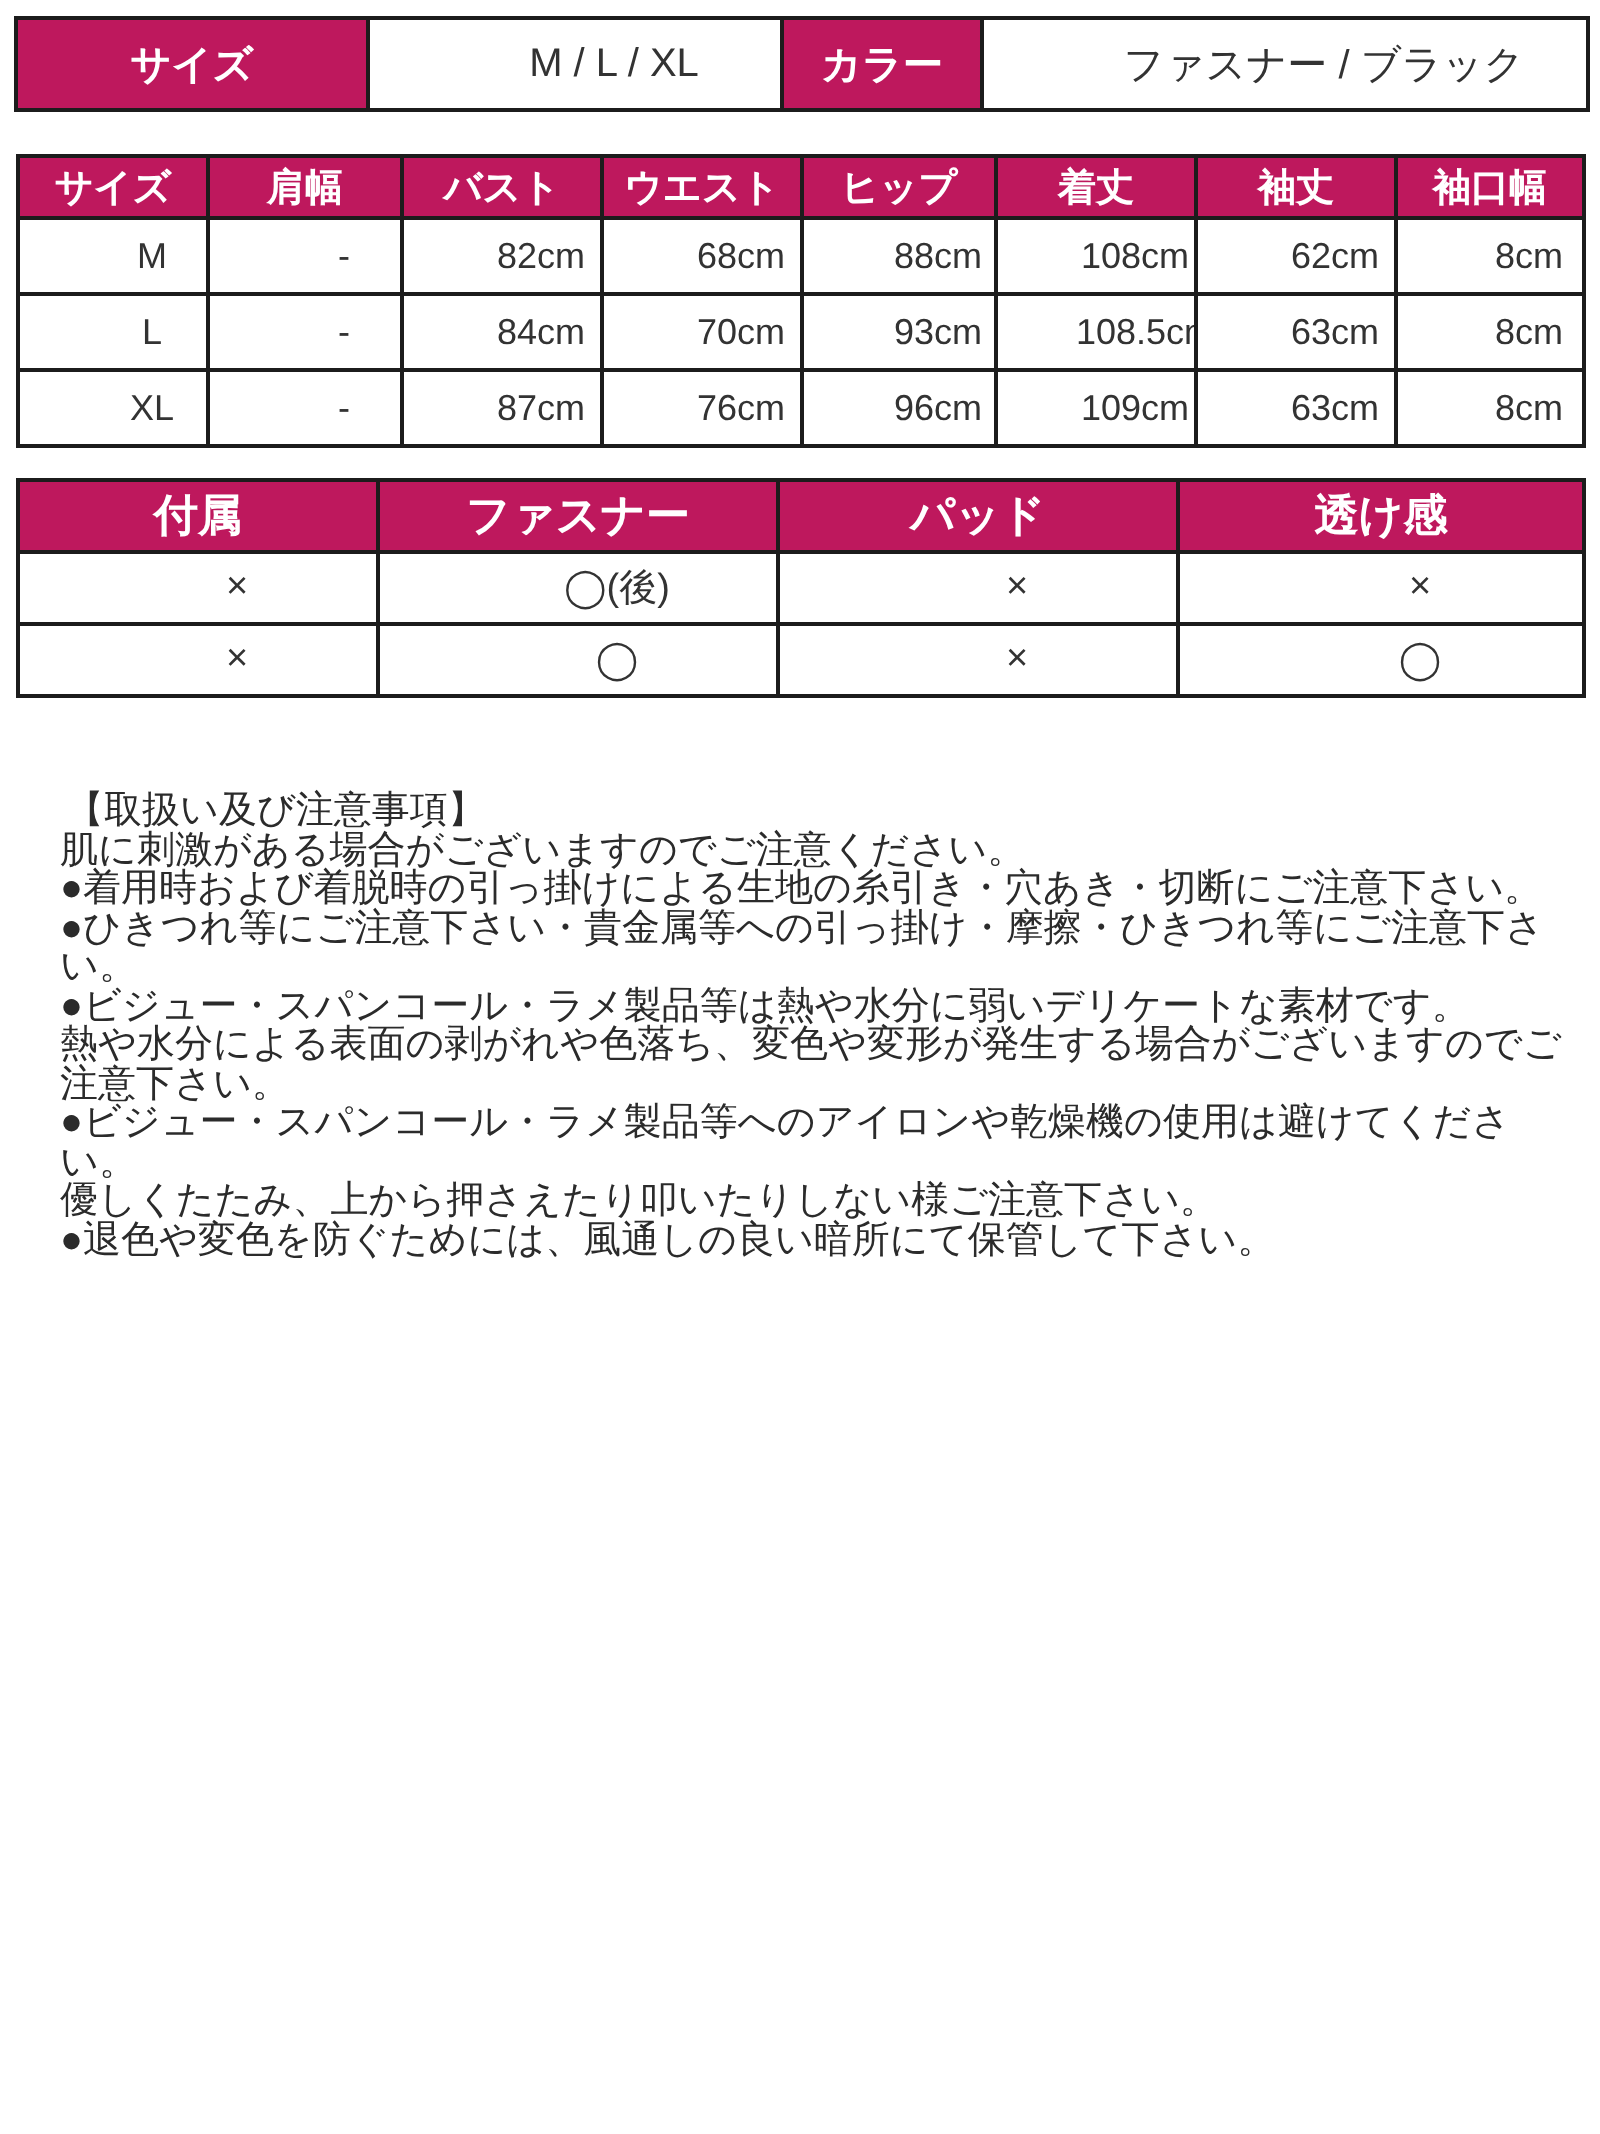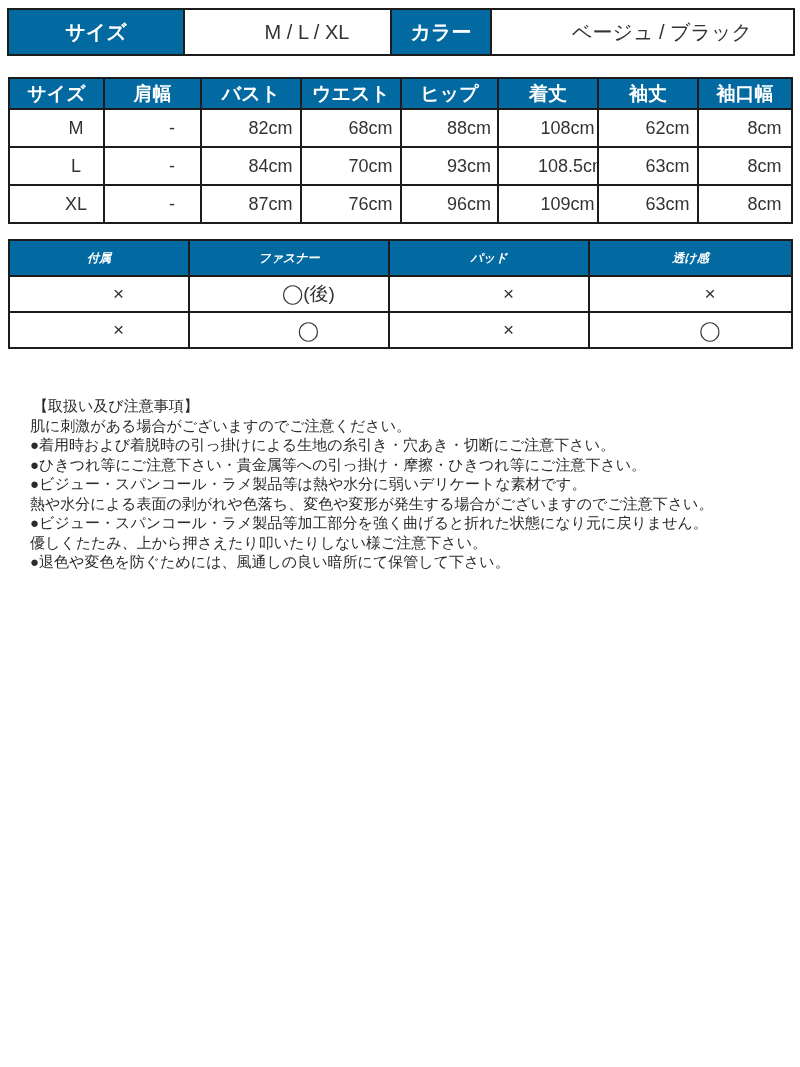--- a/index.html
+++ b/index.html
@@ -15,21 +15,21 @@
     table-layout: fixed;
   }
   td {
     border: 2px solid #1c1c1c;
     text-align: center;
     vertical-align: middle;
     overflow: hidden;
     white-space: nowrap;
   }
   .hd {
-    background: #0369a1;
+    background: #be185d;
     color: #ffffff;
     font-weight: bold;
   }
   .cell-text { color: #333333; padding-left: 39px; }
 
   
   .spec-table {
     margin: 8px 0 0 7px;
     width: 786px;
   }
@@ -43,49 +43,49 @@
   .meas-table td { font-size: 18px; }
   .meas-table .hd-row td { height: 31px; font-size: 19px; }
   .meas-table .data-row td { height: 38px; }
 
   
   .feat-table {
     margin: 15px 0 0 8px;
     width: 783px;
   }
   .feat-table td { height: 36px; font-size: 18px; }
-  .feat-table td.hd { font-size: 12px; font-style: italic; }
+  .feat-table td.hd { font-size: 22px; }
   .feat-table .val { font-size: 19px; }
 
   
   .care-notes {
     margin: 47px 0 0 30px;
     width: 760px;
     color: #2b2b2b;
-    font-size: 15px;
+    font-size: 19px;
     line-height: 19.5px;
   }
   .care-notes .title { padding-left: 3px; }
 </style>
 </head>
 <body>
 
 <table class="spec-table">
   <colgroup>
     <col style="width:176px">
       <col style="width:207px">
       <col style="width:100px">
       <col style="width:303px">
   </colgroup>
   <tbody>
       <tr>
     <td class="hd">サイズ</td>
     <td class="cell-text">M / L / XL</td>
     <td class="hd">カラー</td>
-    <td class="cell-text">ベージュ / ブラック</td>
+    <td class="cell-text">ファスナー / ブラック</td>
   </tr>
 </tbody>
   </table>
 
 <table class="meas-table">
   <colgroup>
     <col style="width:95px">
       <col style="width:97px">
       <col style="width:100px">
       <col style="width:100px">
@@ -167,16 +167,16 @@
 </tbody>
   </table>
 
 <div class="care-notes">
   <div class="title">【取扱い及び注意事項】</div>
   <div>肌に刺激がある場合がございますのでご注意ください。</div>
   <div>●着用時および着脱時の引っ掛けによる生地の糸引き・穴あき・切断にご注意下さい。</div>
   <div>●ひきつれ等にご注意下さい・貴金属等への引っ掛け・摩擦・ひきつれ等にご注意下さい。</div>
   <div>●ビジュー・スパンコール・ラメ製品等は熱や水分に弱いデリケートな素材です。</div>
   <div>熱や水分による表面の剥がれや色落ち、変色や変形が発生する場合がございますのでご注意下さい。</div>
-  <div>●ビジュー・スパンコール・ラメ製品等加工部分を強く曲げると折れた状態になり元に戻りません。</div>
+  <div>●ビジュー・スパンコール・ラメ製品等へのアイロンや乾燥機の使用は避けてください。</div>
   <div>優しくたたみ、上から押さえたり叩いたりしない様ご注意下さい。</div>
   <div>●退色や変色を防ぐためには、風通しの良い暗所にて保管して下さい。</div>
 </div>
 
 </body></html>

